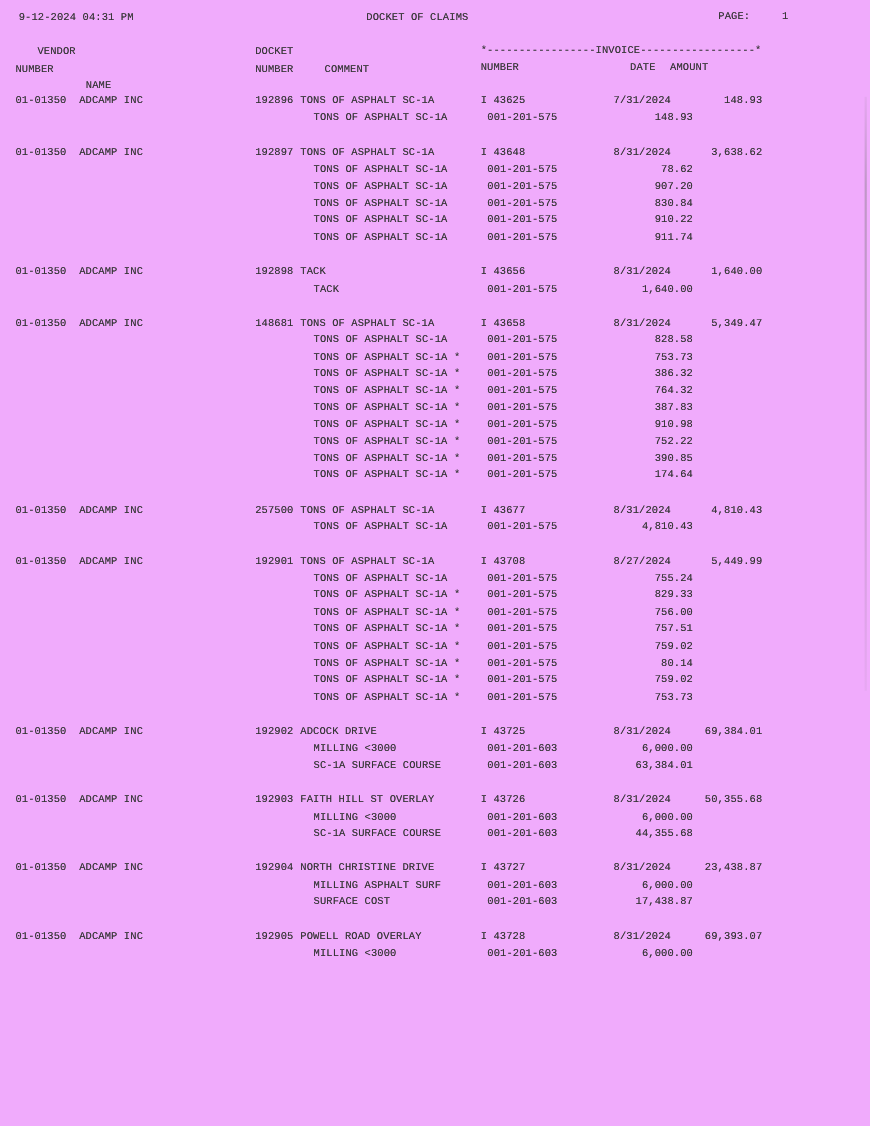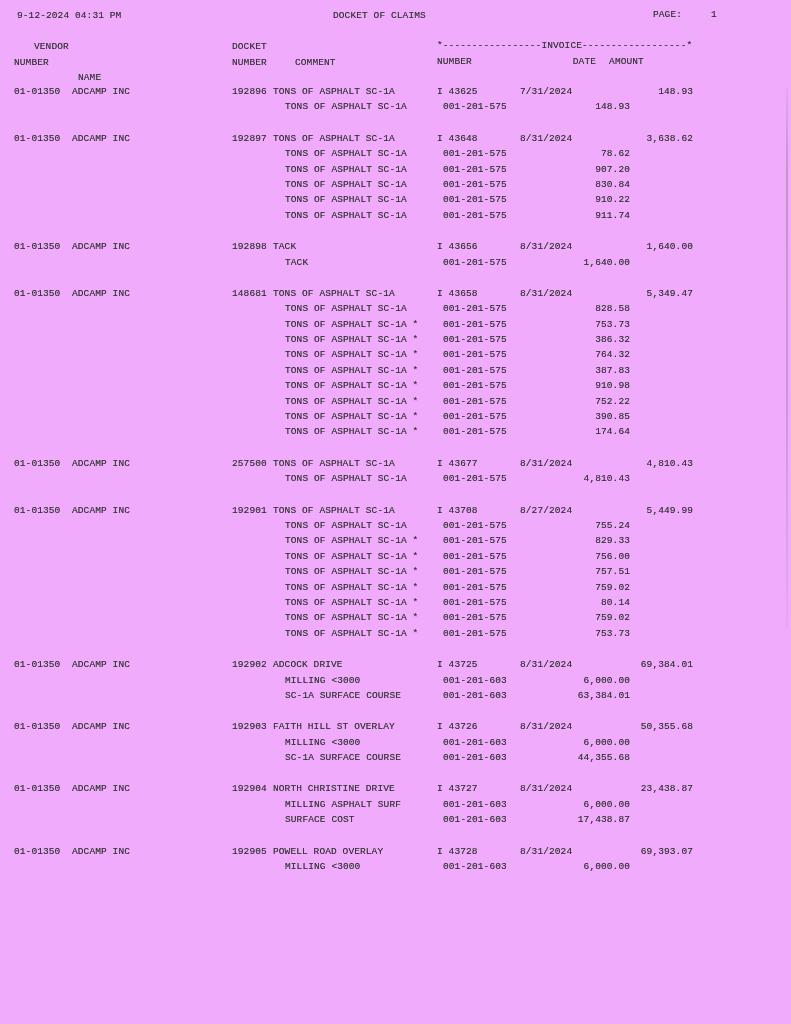--- a/index.html
+++ b/index.html
@@ -62,21 +62,21 @@
     top: 0;
     white-space: pre;
     text-shadow: 0 0 0.6px rgba(52,52,52,0.55);
     letter-spacing: 0.1px;
   }
   .c-vnum     { left: 14px; }
   .c-vname    { left: 72px; }
   .c-dnum     { left: 232px; }
   .c-comment  { left: 273px; }
   .c-inum     { left: 437px; }
-  .c-idate    { left: 520px; width: 90px;  text-align: left; }
+  .c-idate    { left: 520px; width: 90px;  text-align: right; }
   .c-iamt     { left: 560px; width: 133px; text-align: right; }
   .c-dcomment { left: 285px; }
   .c-account  { left: 443px; }
   .c-damt     { left: 500px; width: 130px; text-align: right; }
 
   
   .scan-edge {
     position: absolute;
     left: 786px;
     top: 88px;

